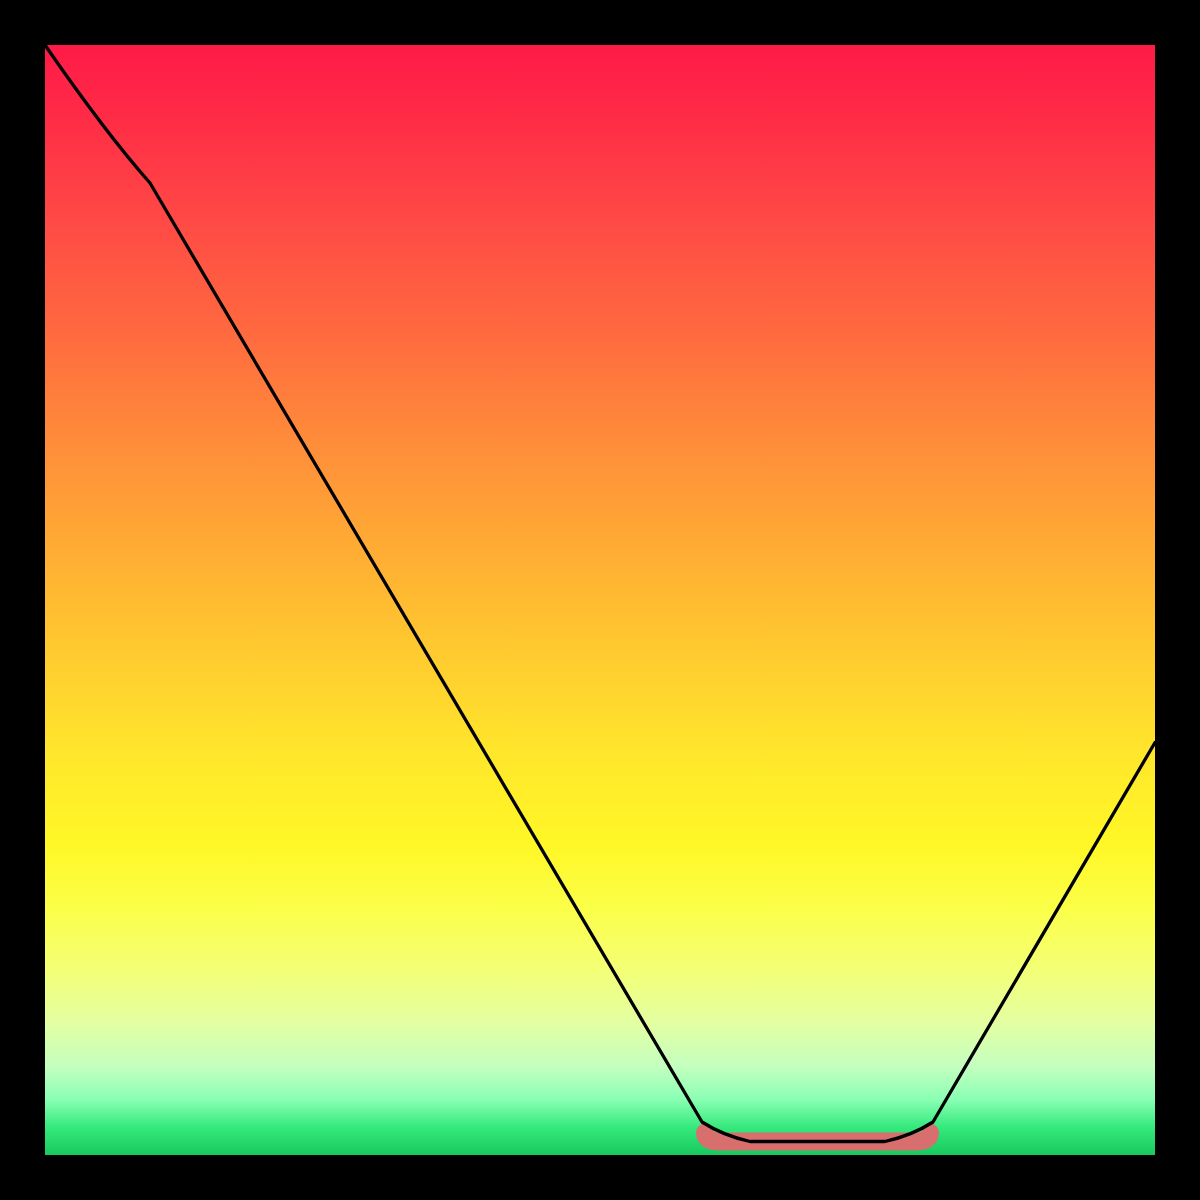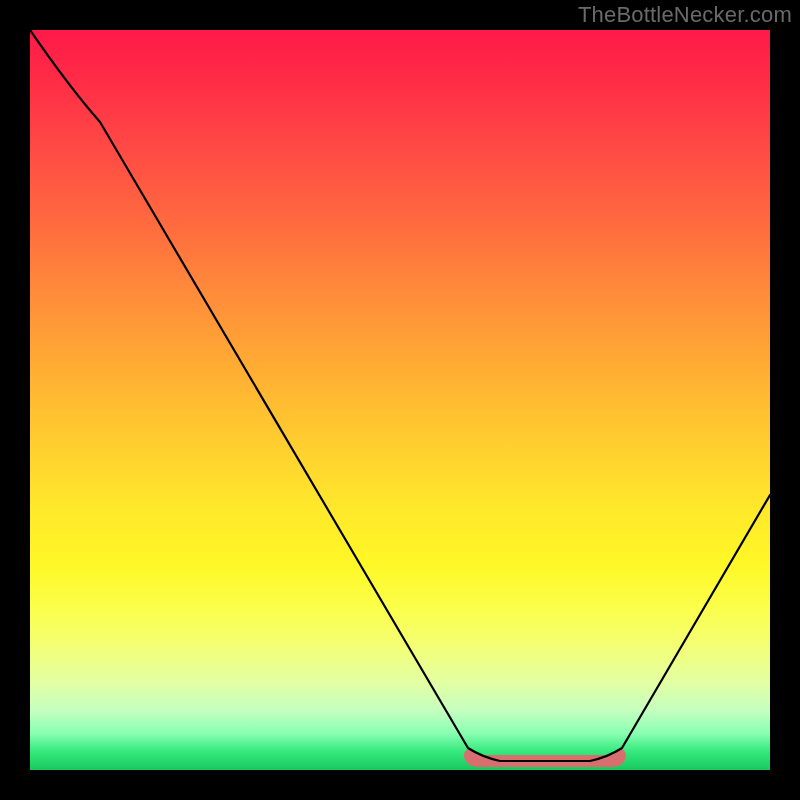--- a/index.html
+++ b/index.html
@@ -81,21 +81,20 @@
     stroke: #d96e6e;
     stroke-width: 12;
     stroke-linecap: round;
   }
 </style>
 </head>
 <body>
 
 <div class="frame">
 
-  <div class="watermark">TheBottleNecker.com</div>
 
   <div class="plot-clip">
     <div class="gradient"></div>
 
     <svg class="overlay" viewBox="0 0 740 740" preserveAspectRatio="none">
 
       <path id="accent-path" class="flat-accent" d="M 440 725 Q 440 731 450 731 L 580 731 Q 590 731 590 725"></path>
 
       <path id="curve-path" class="curve" d="M 0 0 Q 40 58 70 92 L 438 718 Q 452 727 470 731 L 560 731 Q 578 727 592 718 L 740 465"></path>
     </svg>

